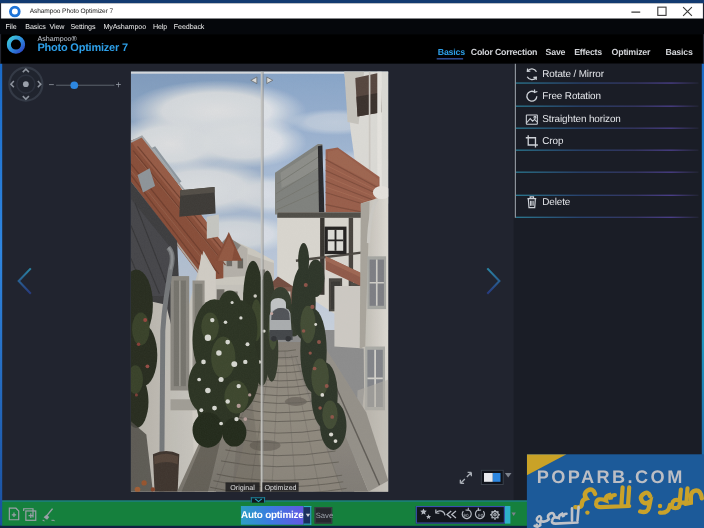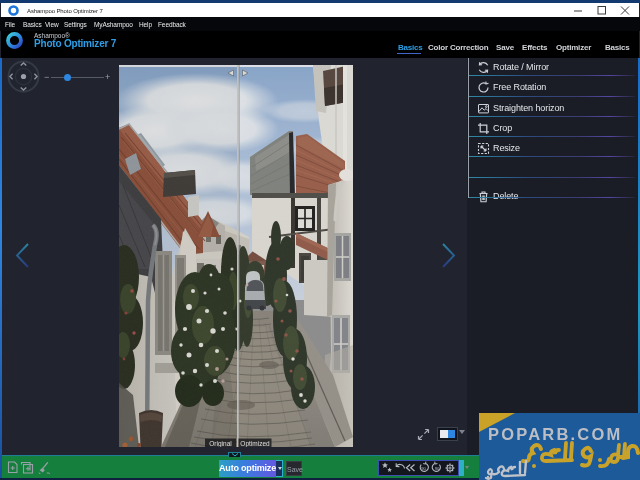--- a/index.html
+++ b/index.html
@@ -113,30 +113,23 @@
         </div>
 <div class="sep" style="top:57.8px"></div>
 <div class="row" style="top:60.900000000000006px">
           <svg width="13" height="13" viewBox="0 0 13 13" fill="none" stroke="#cdd1d7" stroke-width="1.2">
             <path d="M1 3.2 H9.8 V12"></path>
             <path d="M3.2 1 V9.8 H12"></path>
           </svg>
           <span class="lbl">Crop</span>
         </div>
 <div class="sep" style="top:78.10000000000001px"></div>
-<div class="row" style="top:81.19999999999999px">
-          <svg width="13" height="13" viewBox="0 0 13 13" fill="none" stroke="#cdd1d7" stroke-width="1.1">
-            <rect x="1.5" y="1.5" width="10" height="10" stroke-dasharray="2.2 1.4"></rect>
-            <path d="M4 4 L9 9 M4 4 h2.4 M4 4 v2.4 M9 9 h-2.4 M9 9 v-2.4"></path>
-          </svg>
-          <span class="lbl">Resize</span>
-        </div>
 <div class="sep" style="top:98.39999999999999px"></div>
 <div class="sep" style="top:118.7px"></div>
-<div class="row" style="top:129px">
+<div class="row" style="top:116px">
           <svg width="13" height="13" viewBox="0 0 13 13" fill="none" stroke="#cdd1d7" stroke-width="1.1">
             <path d="M2.5 3.5 h8"></path>
             <path d="M5 3.3 v-1.3 h3 v1.3"></path>
             <path d="M3.3 3.8 l0.6 8 h5.2 l0.6 -8"></path>
             <path d="M5.3 5.5 v4.6 M6.5 5.5 v4.6 M7.7 5.5 v4.6" stroke-width="0.9"></path>
           </svg>
           <span class="lbl">Delete</span>
         </div>
 <div class="sep" style="top:139.0px"></div>
 </div>

